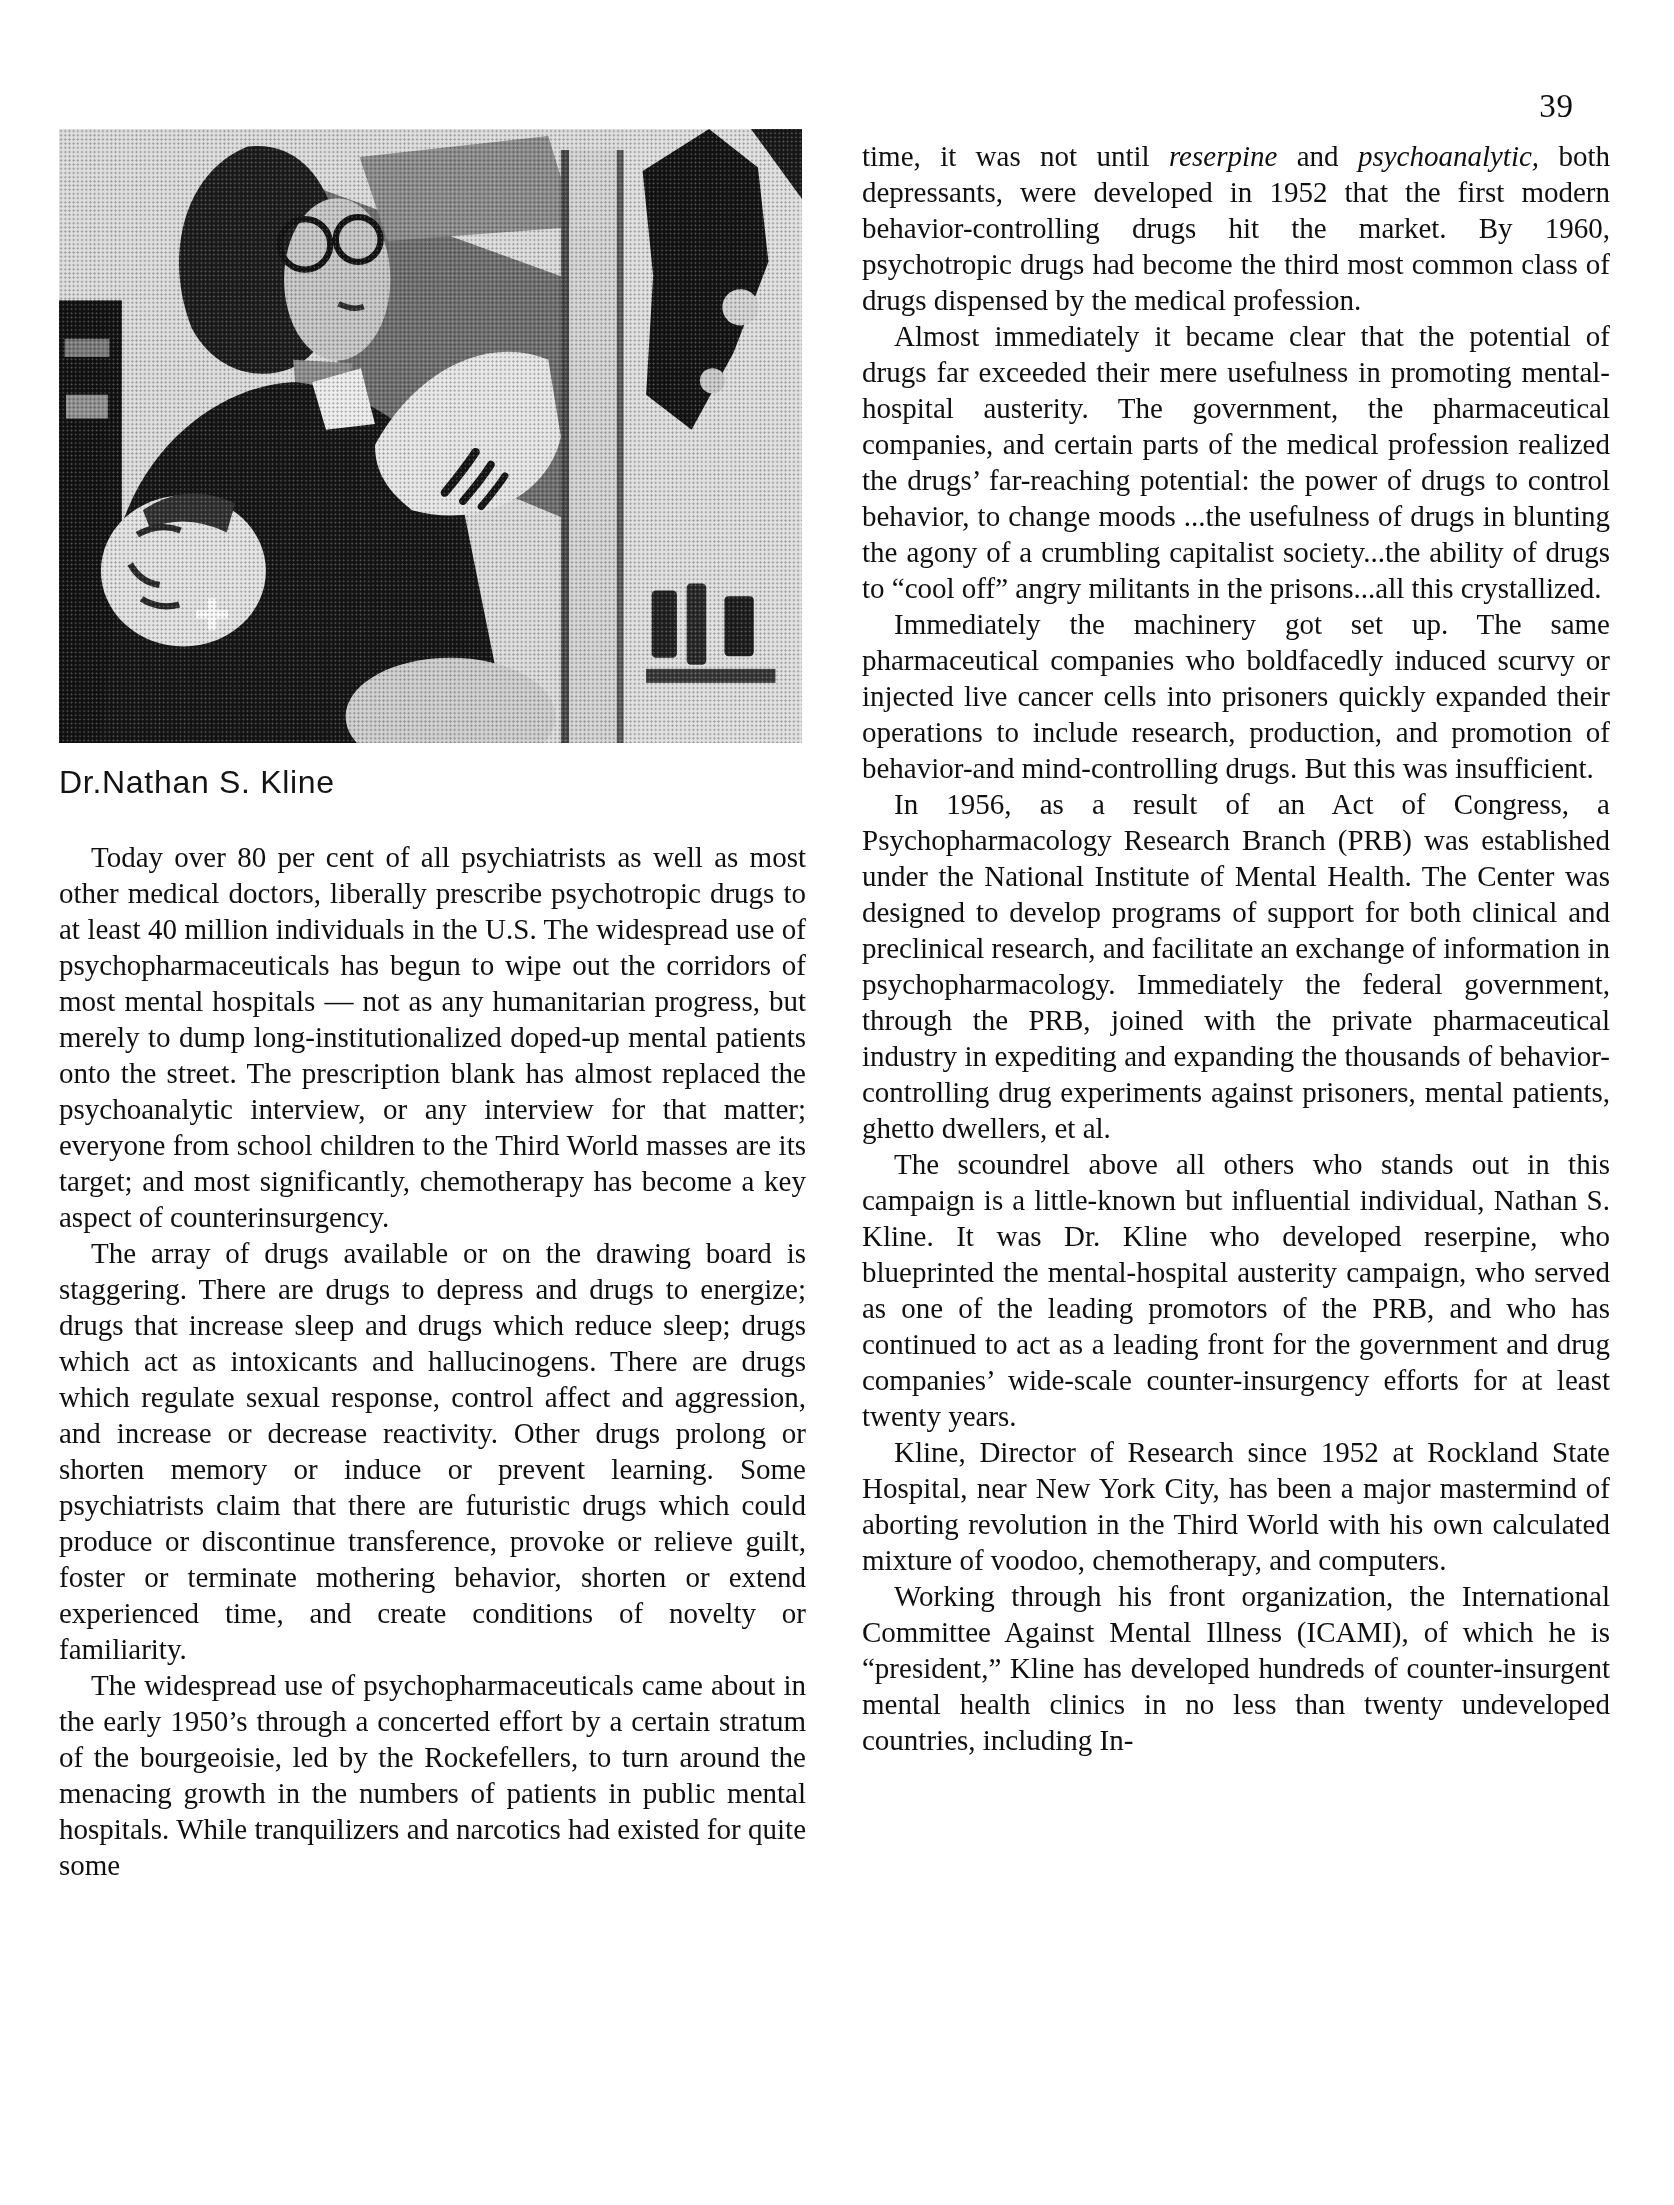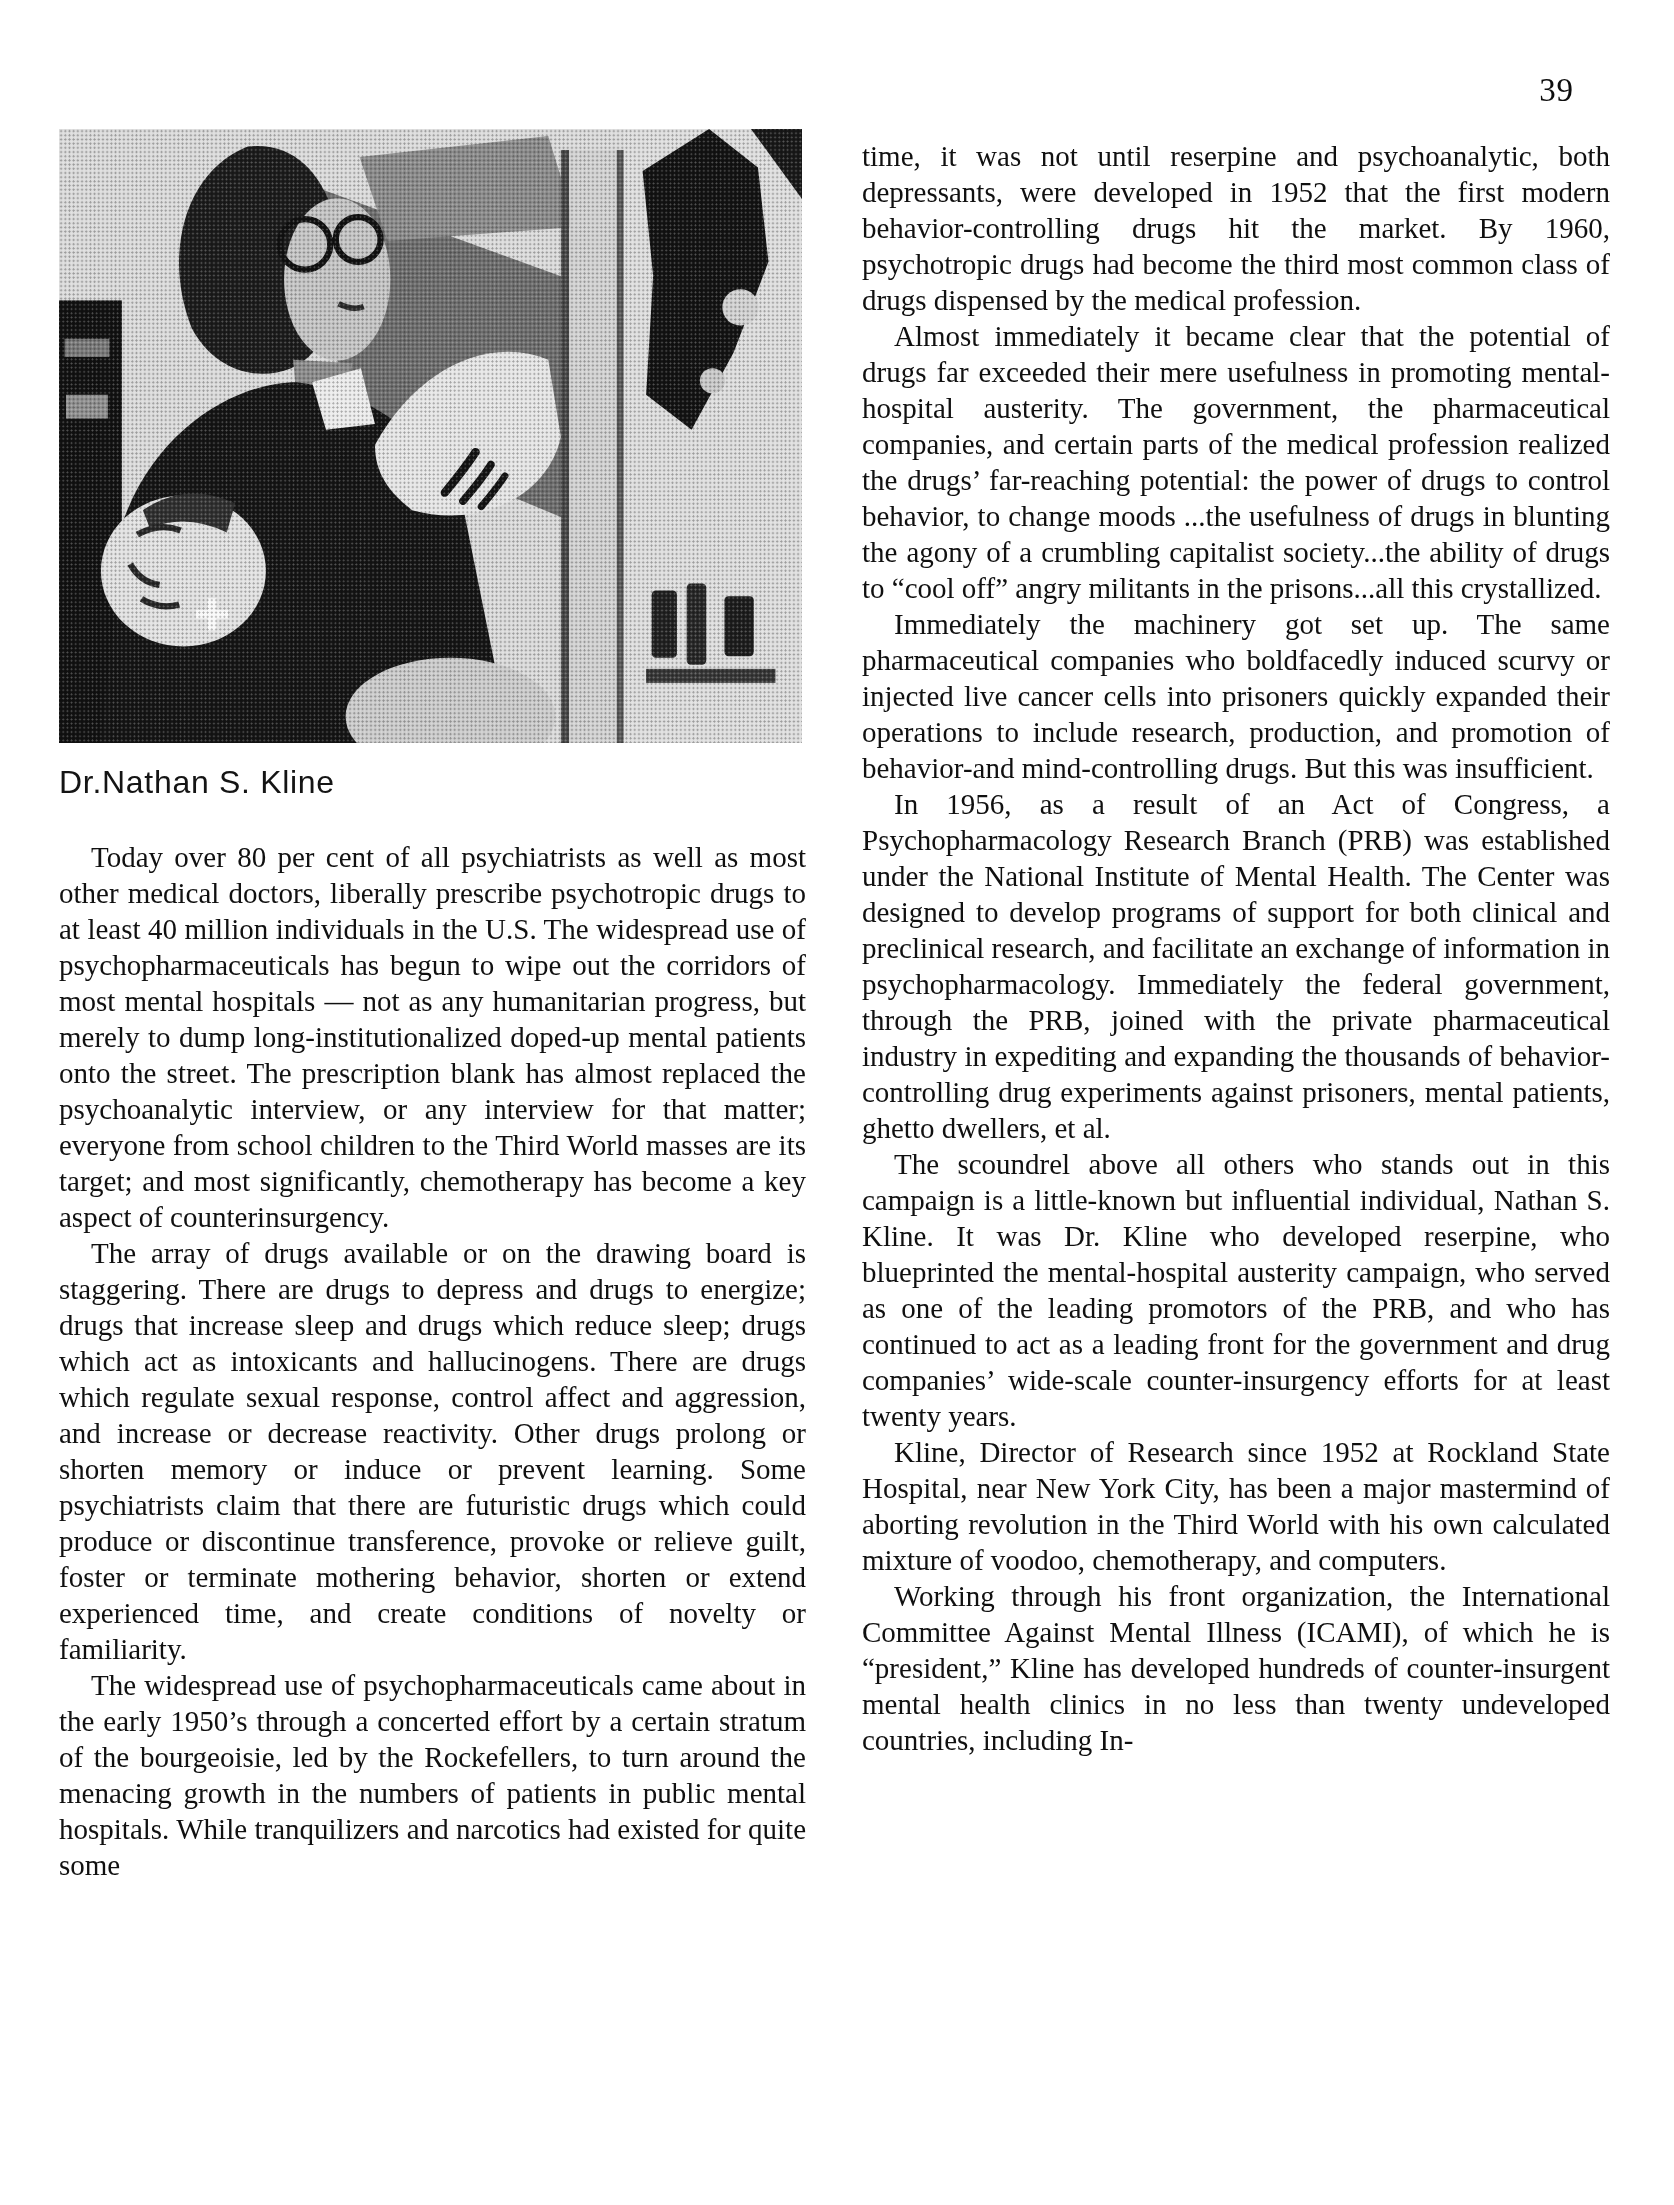--- a/index.html
+++ b/index.html
@@ -14,21 +14,21 @@
     position: absolute;
     inset: 0;
     width: 1674px;
     height: 2205px;
     background: #ffffff;
     color: #0d0d0d;
     font-family: "Liberation Serif", serif;
   }
   .page-number {
     position: absolute;
-    top: 72px;
+    top: 88px;
     left: 1504px;
     width: 105px;
     text-align: center;
     font-size: 33px;
     letter-spacing: 0.7px;
   }
   .left-col {
     position: absolute;
     left: 59px;
     top: 129px;
@@ -70,21 +70,21 @@
   }
   .left-col .col-text { margin-top: 38px; width: 747px; }
   .right-col {
     position: absolute;
     left: 862px;
     top: 138px;
     width: 748px;
   }
   p.para { margin: 0; padding: 0; }
   p.indent { text-indent: 32px; }
-  .ital { }
+  .ital { font-style: italic; }
 </style>
 </head>
 <body>
 
 <div class="page">
 
   <div class="page-number">39</div>
 
   <div class="left-col">
 

